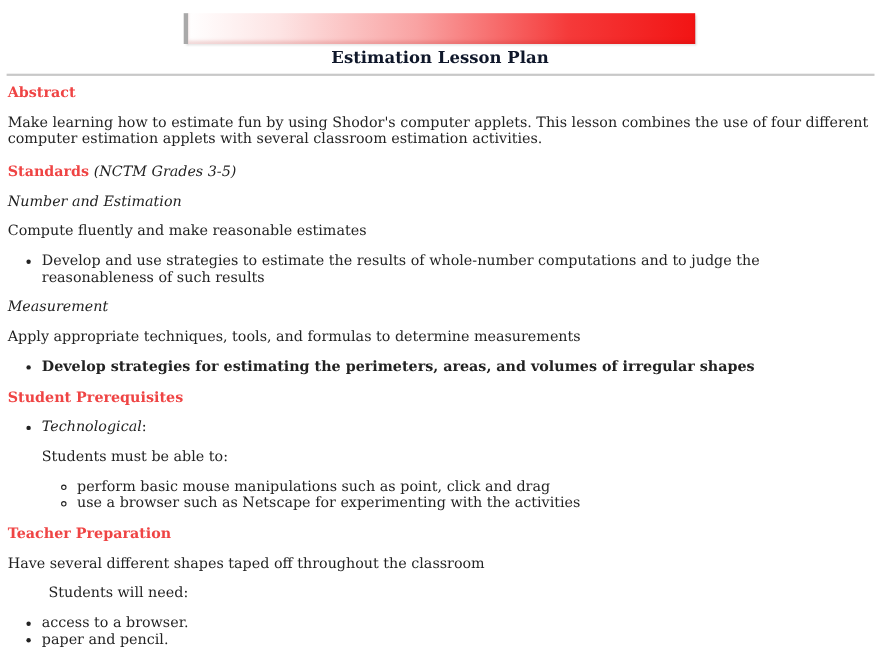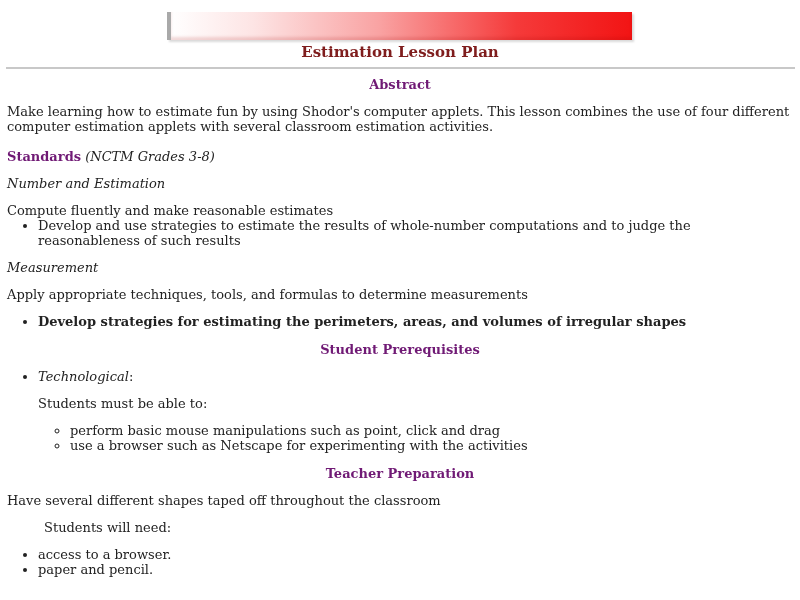--- a/index.html
+++ b/index.html
@@ -32,21 +32,21 @@
       box-shadow: inset 0 -3px 3px rgba(160,0,0,0.15), 2px 2px 2px rgba(0,0,0,0.15);
     }
     .page-title {
       position: absolute;
       top: 43px;
       left: 0;
       width: 800px;
       text-align: center;
       font-weight: bold;
       font-size: 15px;
-      color: #7f1d1d;
+      color: #0f172a;
       margin: 0;
     }
     .rule {
       position: absolute;
       top: 67px;
       left: 6px;
       width: 789px;
       height: 0;
       border: none;
       border-top: 2px solid #c8c8c8;
@@ -57,22 +57,21 @@
       top: 75px;
       left: 7px;
       width: 786px;
       line-height: 15px;
     }
     .content p {
       margin: 0;
     }
     .h {
       font-weight: bold;
-      color: #701a75;
-      text-align: center;
+      color: #ef4444;
     }
     .i {
       font-style: italic;
     }
     ul {
       margin: 0;
       padding-left: 31px;
       list-style: disc;
     }
     ul.circle {
@@ -90,26 +89,26 @@
 <h1 class="page-title">Estimation Lesson Plan</h1>
 <hr class="rule">
 
 <div class="content">
 
   <p class="h" style="margin-top:2px;">Abstract</p>
   <p style="margin-top:12px;">Make learning how to estimate fun by using Shodor's computer applets. This lesson combines the use of four different computer estimation applets with several classroom estimation activities.</p>
 
   <p style="margin-top:15px;">
     <span class="h">Standards</span>
-    <span class="i">(NCTM Grades 3-8)</span>
+    <span class="i">(NCTM Grades 3-5)</span>
   </p>
 
   <p class="i" style="margin-top:12px;">Number and Estimation</p>
   <p style="margin-top:12px;">Compute fluently and make reasonable estimates</p>
-  <ul style="">
+  <ul style="margin-top:12px;">
     <li>Develop and use strategies to estimate the results of whole-number computations and to judge the reasonableness of such results</li>
   </ul>
 
   <p class="i" style="margin-top:12px;">Measurement</p>
   <p style="margin-top:12px;">Apply appropriate techniques, tools, and formulas to determine measurements</p>
   <ul style="margin-top:12px;font-weight:bold;">
     <li>Develop strategies for estimating the perimeters, areas, and volumes of irregular shapes</li>
   </ul>
 
   <p class="h" style="margin-top:13px;">Student Prerequisites</p>

